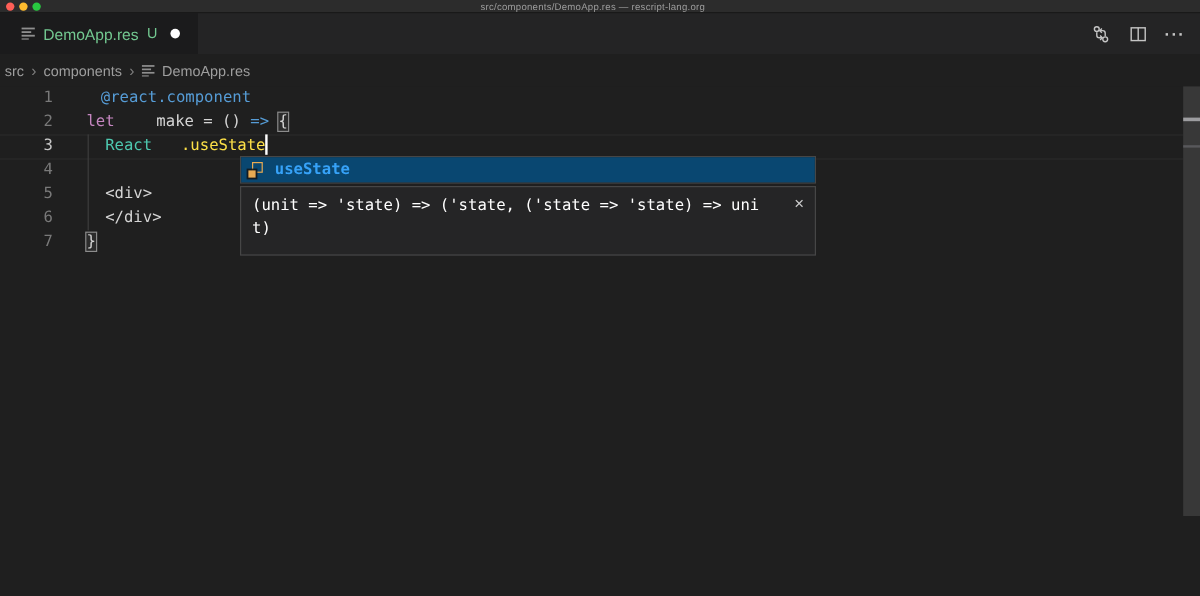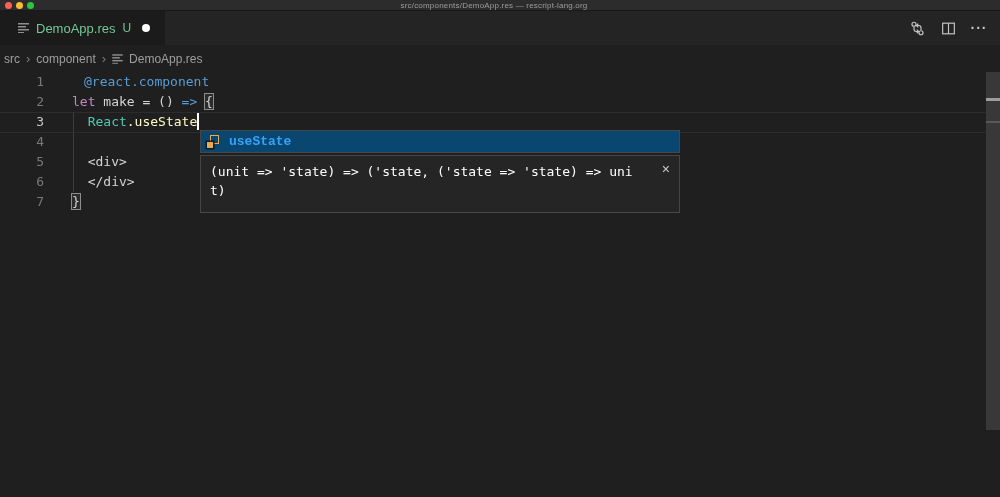--- a/index.html
+++ b/index.html
@@ -62,21 +62,21 @@
   .scrollbar { position:absolute; right:0; top:0; width:14px; height:358px;
                background:rgba(121,121,121,0.28); }
   .ov-mark1 { position:absolute; left:0; right:0; top:26px; height:3px; background:#9d9da0; }
   .ov-mark2 { position:absolute; left:0; right:0; top:49px; height:2px; background:#58585b; }
 
   
   .suggest { position:absolute; left:200px; top:130px; width:480px; z-index:50;
              font-family:"DejaVu Sans Mono", monospace; font-size:13px; }
   .suggest-list { background:#252526; border:1px solid #464646; }
   .suggest-row { height:21px; display:flex; align-items:center; padding-left:4px; cursor:pointer; }
-  .suggest-row.selected { background:var(--selected_bg);font-family:Liberation Mono, monospace; }
+  .suggest-row.selected { background:var(--selected_bg); }
   .suggest-label { margin-left:8px; color:#d8d8d8; white-space:pre; }
   .suggest-label .match { color:var(--match_blue); font-weight:bold; }
   .class-icon { position:relative; width:16px; height:16px; flex:0 0 16px; }
   .class-icon .outline { position:absolute; right:2px; top:1px; width:9px; height:9px;
                          border:1.5px solid var(--icon_orange); }
   .class-icon .fill { position:absolute; left:2px; bottom:2px; width:6px; height:6px;
                       background:var(--icon_orange); box-shadow:0 0 0 1.5px rgba(20,22,26,0.9); }
   .suggest-doc { position:relative; margin-top:2px; background:#252526; border:1px solid #464646;
                  height:58px; padding:6px 26px 6px 9px; }
   .doc-text { color:#ffffff; line-height:19px; white-space:pre-line; }
@@ -123,42 +123,42 @@
       </span>
       <span class="act">
         <span class="more-label">···</span>
       </span>
     </div>
   </div>
 
   <div class="breadcrumb">
     <span class="crumb">src</span>
     <span class="crumb-sep">›</span>
-    <span class="crumb">component</span>
+    <span class="crumb">components</span>
     <span class="crumb-sep">›</span>
     <span class="file-lines-icon"></span>
     <span class="crumb">DemoApp.res</span>
   </div>
 
   <div class="editor">
     <div class="current-line"></div>
     <div class="indent-guide"></div>
     <div class="gutter" id="gutter">
         <div class="ln">1</div>
         <div class="ln">2</div>
         <div class="ln active">3</div>
         <div class="ln">4</div>
         <div class="ln">5</div>
         <div class="ln">6</div>
         <div class="ln">7</div>
       </div>
     <div class="code" id="code">
         <div class="code-line"><span style="color: rgb(86, 156, 214); margin-left: 12px;">@react.component</span></div>
-        <div class="code-line"><span style="color: rgb(197, 134, 192);">let</span><span style="color: rgb(212, 212, 212);"> make = () </span><span style="color: rgb(86, 156, 214);">=&gt;</span><span style="color: rgb(212, 212, 212);"> </span><span class="bracket-match" style="color: rgb(212, 212, 212);">{</span></div>
-        <div class="code-line"><span style="color: rgb(212, 212, 212);">  </span><span style="color: rgb(78, 201, 176);">React</span><span style="color: #fef9c3;">.useState</span><span class="cursor"></span></div>
+        <div class="code-line"><span style="color: rgb(197, 134, 192);">let</span><span style="color: rgb(212, 212, 212); margin-left: 27px;"> make = () </span><span style="color: rgb(86, 156, 214);">=&gt;</span><span style="color: rgb(212, 212, 212);"> </span><span class="bracket-match" style="color: rgb(212, 212, 212);">{</span></div>
+        <div class="code-line"><span style="color: rgb(212, 212, 212);">  </span><span style="color: rgb(78, 201, 176);">React</span><span style="color: #fde047; margin-left: 24px;">.useState</span><span class="cursor"></span></div>
         <div class="code-line"></div>
         <div class="code-line"><span style="color: rgb(212, 212, 212);">  &lt;div&gt;</span></div>
         <div class="code-line"><span style="color: rgb(212, 212, 212);">  &lt;/div&gt;</span></div>
         <div class="code-line"><span class="bracket-match" style="color: rgb(212, 212, 212);">}</span></div>
       </div>
     <div class="scrollbar">
       <div class="ov-mark1"></div>
       <div class="ov-mark2"></div>
     </div>
   </div>

